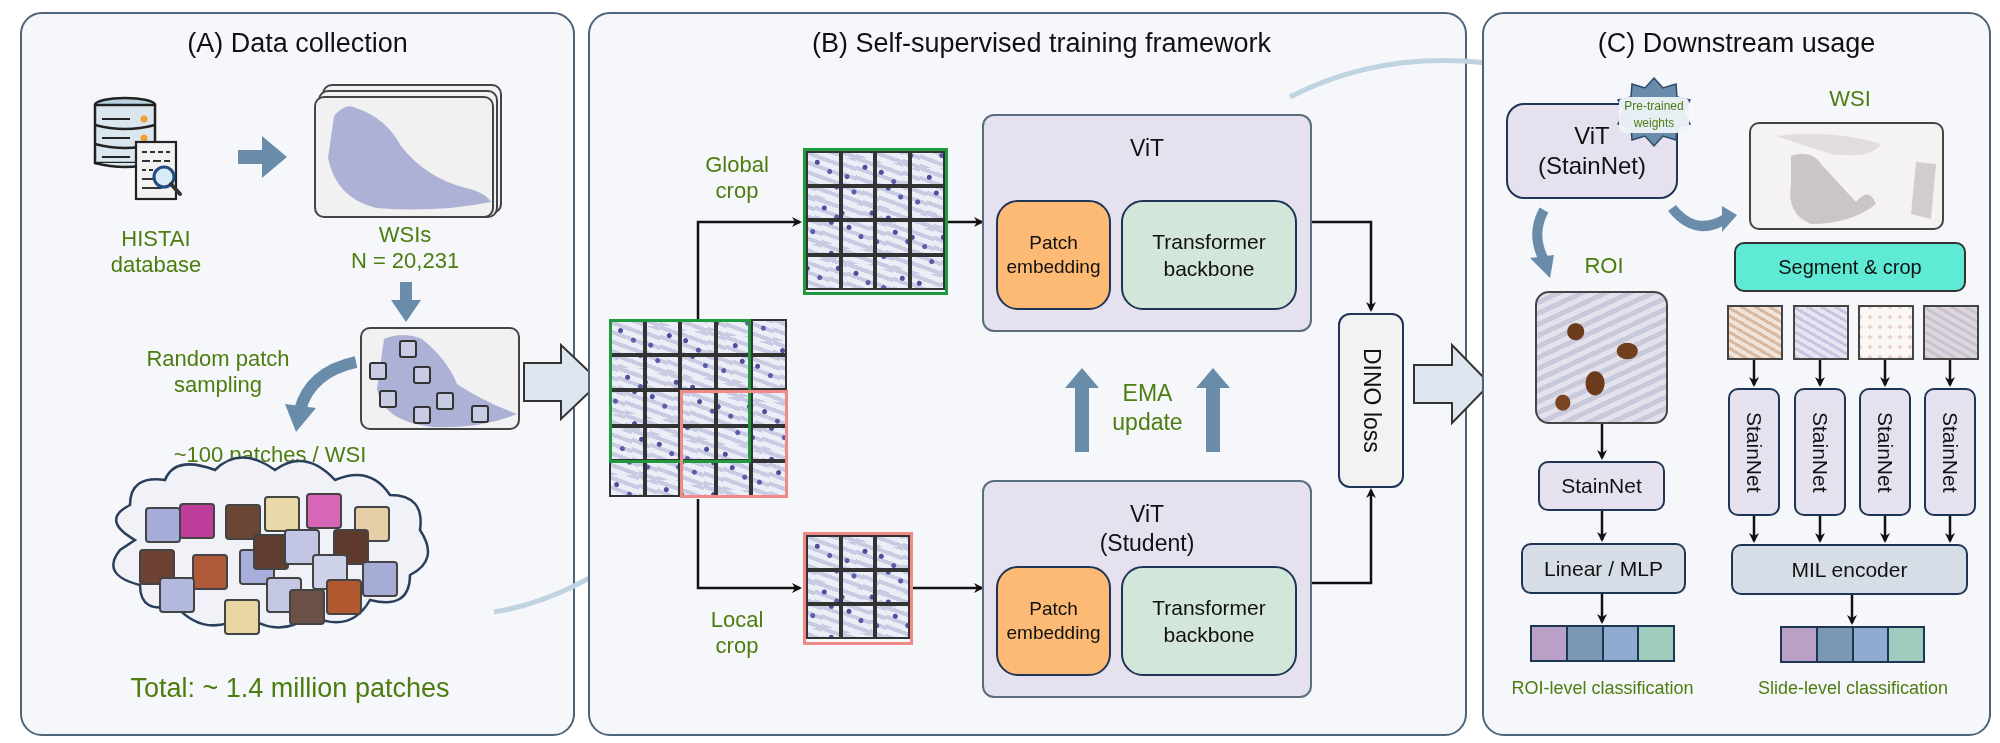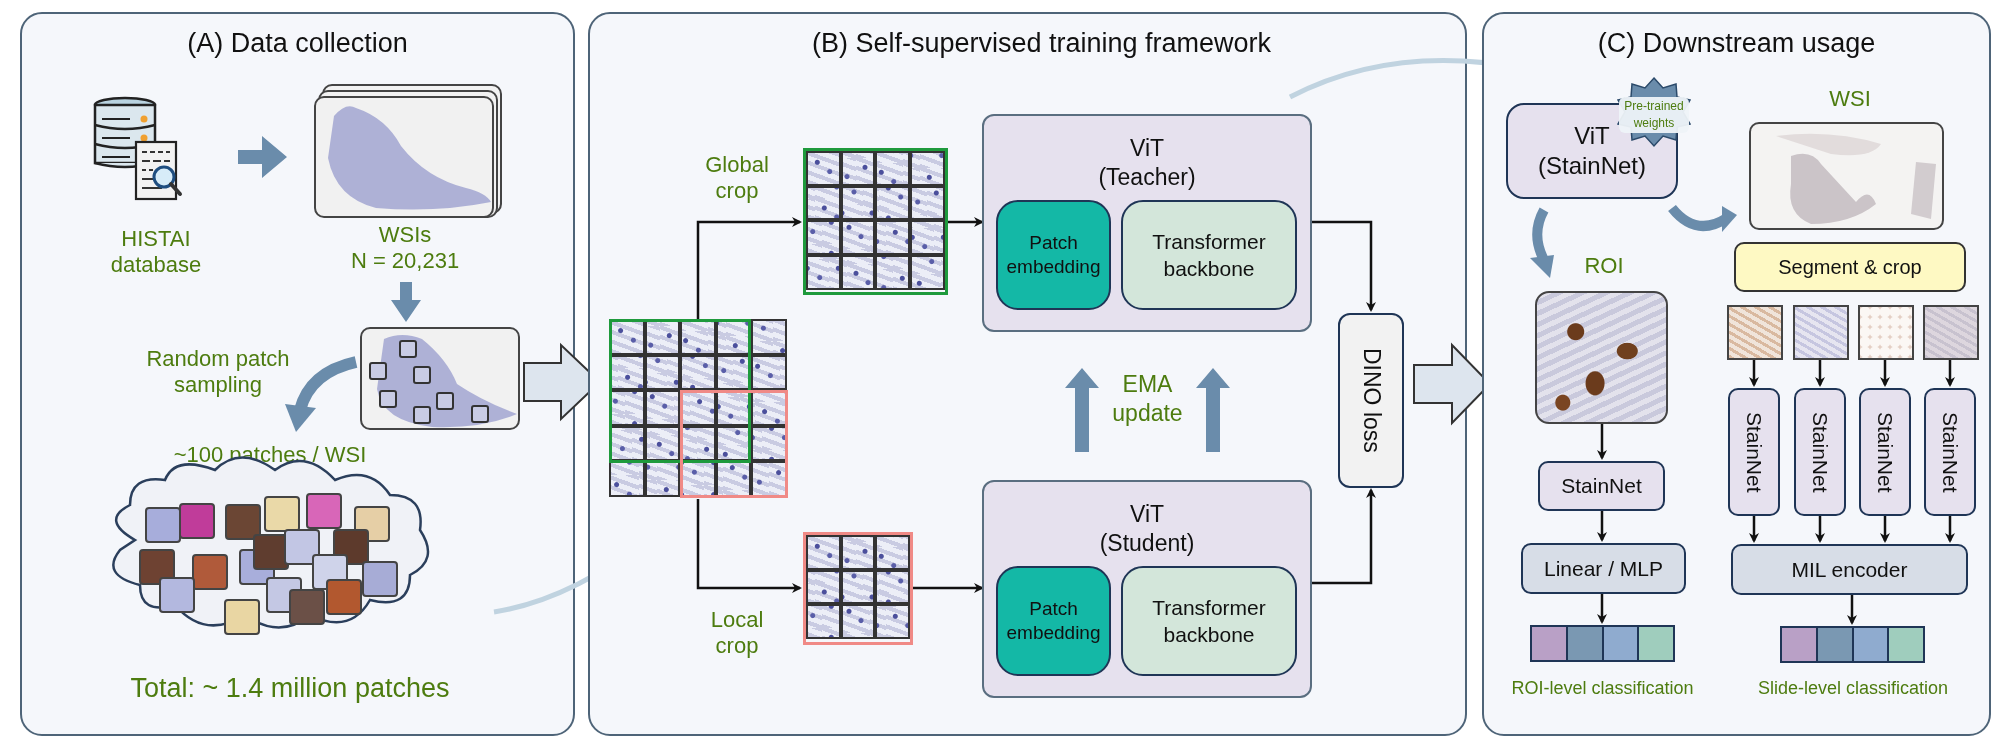--- a/index.html
+++ b/index.html
@@ -2,21 +2,21 @@
 <html><head>
 <meta charset="utf-8">
 <style>
   html,body{margin:0;padding:0;background:#ffffff;}
   body{width:2000px;height:743px;position:relative;overflow:hidden;font-family:"Liberation Sans",sans-serif;color:#111;}
   .panel{position:absolute;background:#f5f7fb;border:2.5px solid #4e6478;border-radius:22px;box-sizing:border-box;}
   .ptitle{position:absolute;left:0;right:0;text-align:center;font-size:27px;color:#111;}
   .lbl{position:absolute;text-align:center;font-size:22px;line-height:26px;color:#4d7c0f;}
   .box{position:absolute;box-sizing:border-box;border-radius:14px;display:flex;align-items:center;justify-content:center;text-align:center;}
   .vit{background:#e6e1ee;border:2.5px solid #5a6e80;border-radius:12px;}
-  .emb{background:#14b8a6;border:2.5px solid #1f3556;border-radius:22px;font-size:19px;line-height:24px;}
+  .emb{background:#fdba74;border:2.5px solid #1f3556;border-radius:22px;font-size:19px;line-height:24px;}
   .tfm{background:#d3e6da;border:2.5px solid #1f3556;border-radius:22px;font-size:21px;line-height:27px;}
   .vtitle{position:absolute;left:0;right:0;text-align:center;font-size:23px;line-height:29px;}
   .dark{border:2.5px solid #1f3556;}
   .vert{writing-mode:vertical-rl;}
   svg{position:absolute;left:0;top:0;overflow:visible;}
   .thumb{position:absolute;box-sizing:border-box;border:2px solid #444;}
   .tile{position:absolute;box-sizing:border-box;border:2px solid #333;background:
     radial-gradient(circle at 30% 30%, #4b4f9c 0 2px, transparent 3px),
     radial-gradient(circle at 70% 60%, #5a5ea8 0 2px, transparent 3px),
     repeating-linear-gradient(20deg,#c9cbe2 0 4px,#eceef7 4px 9px);}
@@ -235,21 +235,20 @@
     <polygon points="1206,452 1220,452 1220,388 1230,388 1213,368 1196,388 1206,388"></polygon>
   </g>
 
   <path d="M1290 97 Q1400 40 1540 72" fill="none" stroke="#c0d3e0" stroke-width="5"></path>
   <polygon points="1538,62 1555,75 1535,82" fill="#c0d3e0"></polygon>
 </svg>
 
 <div class="box vit" style="left:982px;top:114px;width:330px;height:218px;display:block;">
   <div class="vtitle" style="top:18px;">
     <div>ViT</div>
-    <div>(Teacher)</div>
   </div>
   <div class="box emb" style="left:12px;top:84px;width:115px;height:110px;flex-direction:column;">
     <div>Patch</div>
     <div>embedding</div>
   </div>
   <div class="box tfm" style="left:137px;top:84px;width:176px;height:110px;flex-direction:column;">
     <div>Transformer</div>
     <div>backbone</div>
   </div>
 </div>
@@ -262,21 +261,21 @@
   <div class="box emb" style="left:12px;top:84px;width:115px;height:110px;flex-direction:column;">
     <div>Patch</div>
     <div>embedding</div>
   </div>
   <div class="box tfm" style="left:137px;top:84px;width:176px;height:110px;flex-direction:column;">
     <div>Transformer</div>
     <div>backbone</div>
   </div>
 </div>
 
-<div class="lbl" style="left:1100px;top:370px;width:95px;font-size:23px;line-height:29px;">
+<div class="lbl" style="left:1100px;top:379px;width:95px;font-size:23px;line-height:29px;">
   <div>EMA</div>
   <div>update</div>
 </div>
 
 <div class="box dark" style="left:1338px;top:313px;width:66px;height:175px;background:#f2f2f2;border-radius:12px;">
   <span class="vert" style="font-size:23px;">DINO loss</span>
 </div>
 
 <svg width="2000" height="743" style="pointer-events:none;">
   <polygon points="1414,365 1452,365 1452,345 1490,384 1452,423 1452,403 1414,403" fill="#dde5ee" stroke="#333" stroke-width="2"></polygon>
@@ -302,21 +301,21 @@
 
 <div class="lbl" style="left:1810px;top:86px;width:80px;">WSI</div>
 <div class="thumb" style="left:1749px;top:122px;width:195px;height:108px;border-radius:10px;background:#f4f3f2;overflow:hidden;">
   <svg width="195" height="108">
       <path d="M40 32 Q60 25 70 40 L105 78 Q118 62 125 80 Q100 100 60 100 Q35 90 40 60 Z" fill="#cbc4c8"></path>
     <path d="M165 38 L185 40 L180 95 L160 90 Z" fill="#d2cccf"></path>
       <path d="M25 12 Q80 5 130 20 Q120 35 80 30 Z" fill="#e2dcdc"></path>
     </svg>
 </div>
 
-<div class="box" style="left:1734px;top:242px;width:232px;height:50px;background:#fef9c3;border:2px solid #333;border-radius:10px;font-size:20px;">
+<div class="box" style="left:1734px;top:242px;width:232px;height:50px;background:#5eead4;border:2px solid #333;border-radius:10px;font-size:20px;">
   <span>Segment &amp; crop</span>
 </div>
 
 <svg width="2000" height="743" style="pointer-events:none;">
   <g fill="none" stroke="#6a8cab" stroke-width="10">
     <path d="M1544 210 Q1530 235 1545 262"></path>
     <path d="M1672 208 Q1696 238 1727 218"></path>
   </g>
   <polygon points="1530,258 1554,255 1550,278" fill="#6a8cab"></polygon>
   <polygon points="1722,206 1737,215 1722,232" fill="#6a8cab"></polygon>

